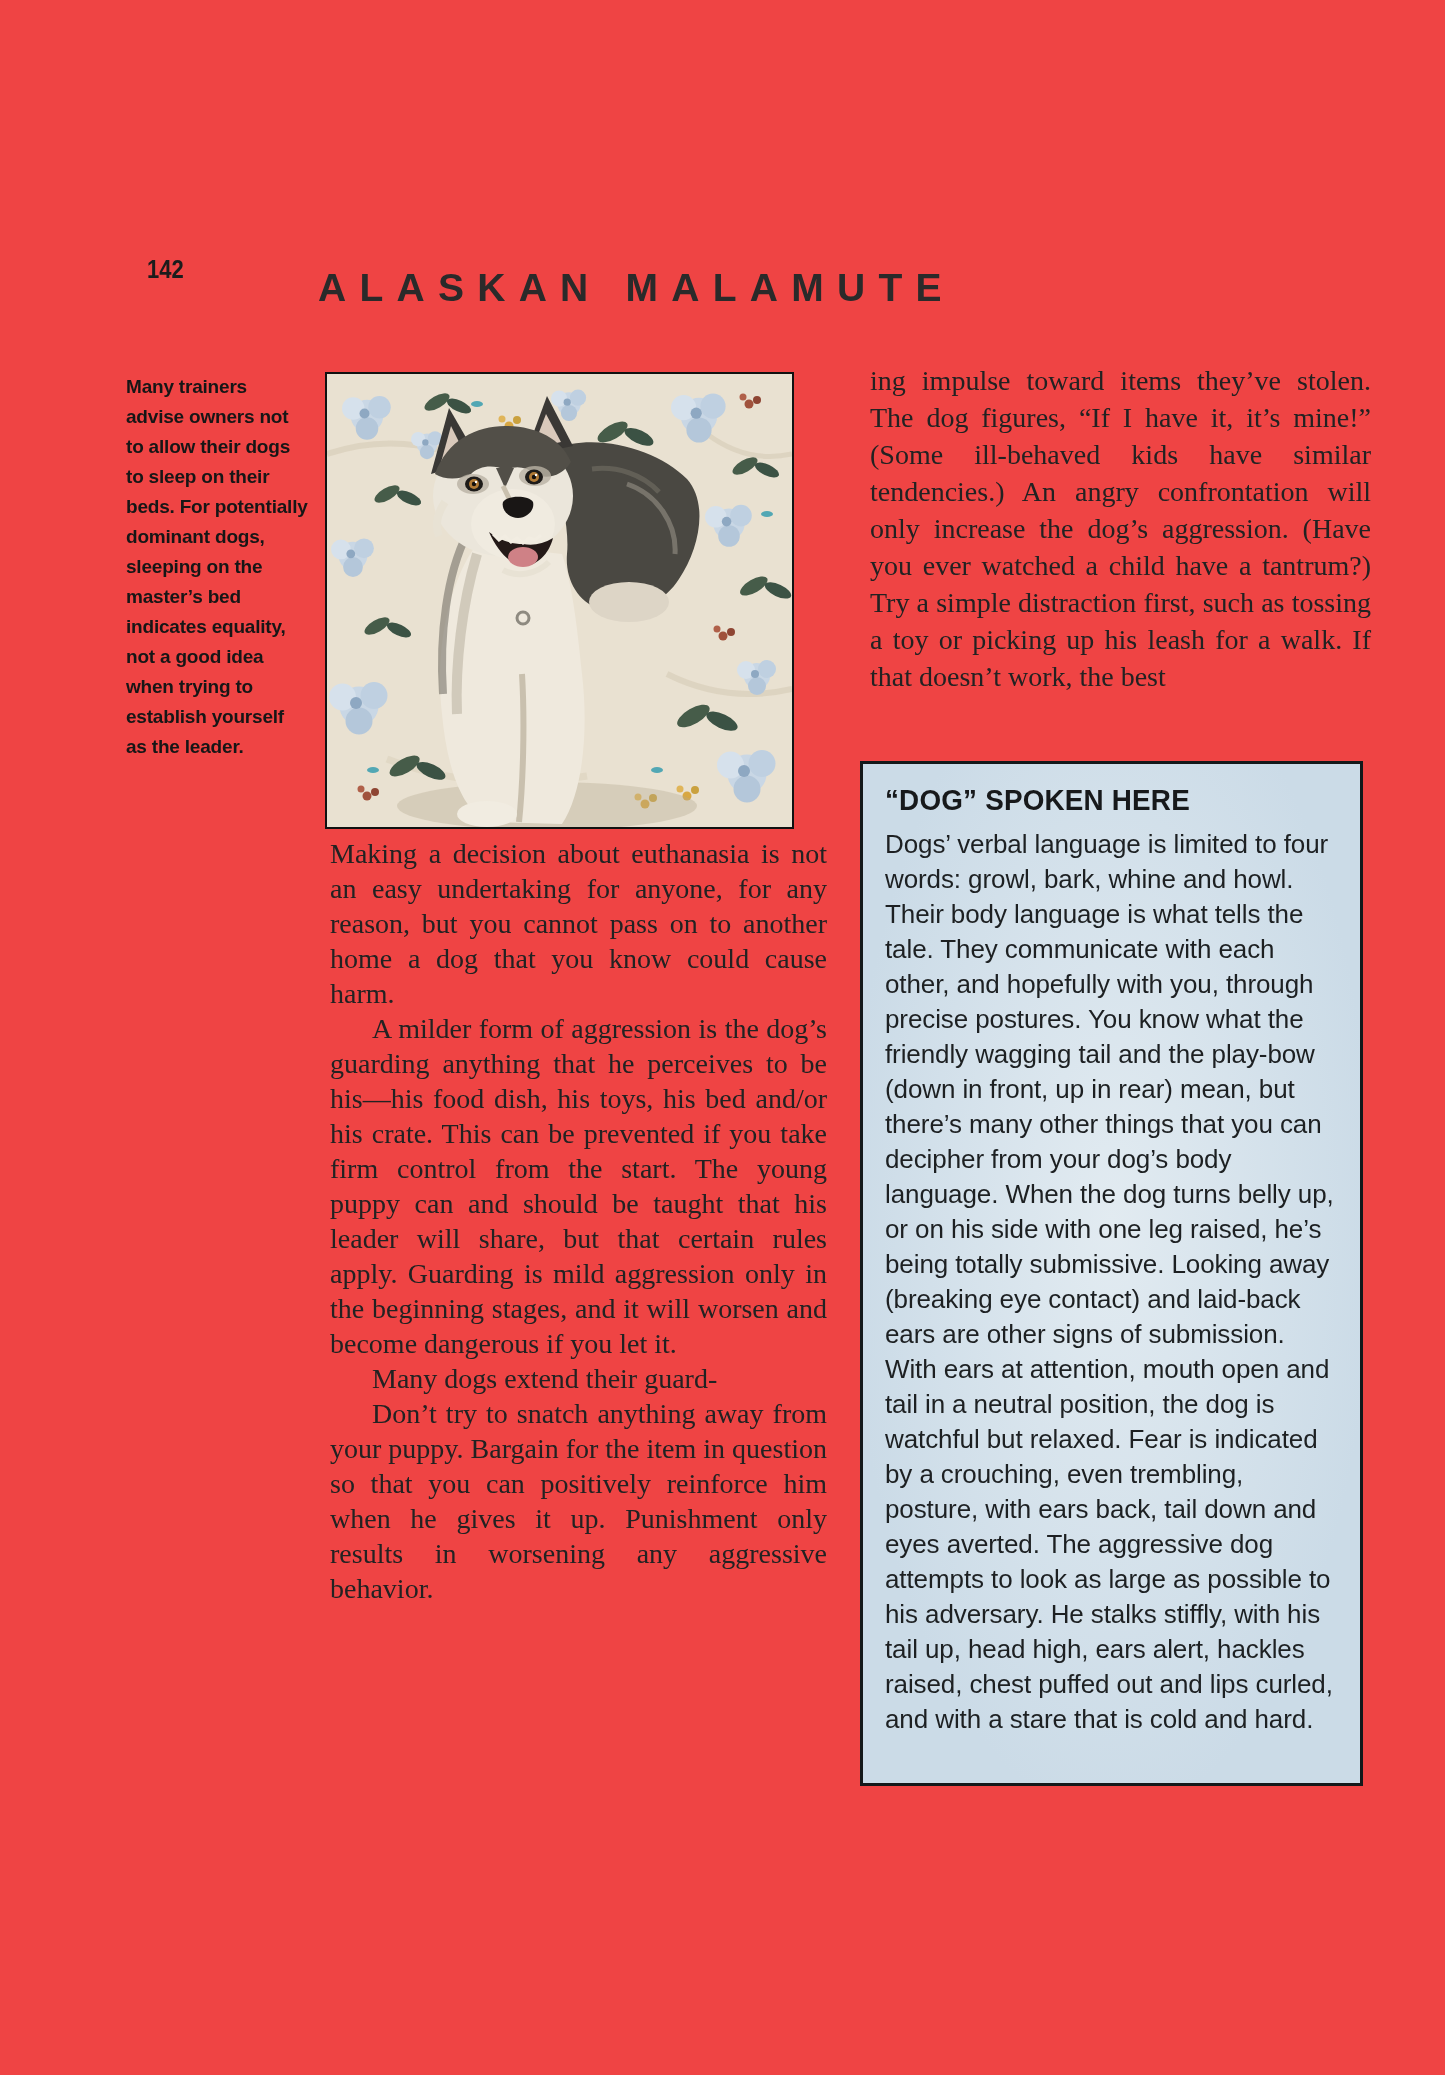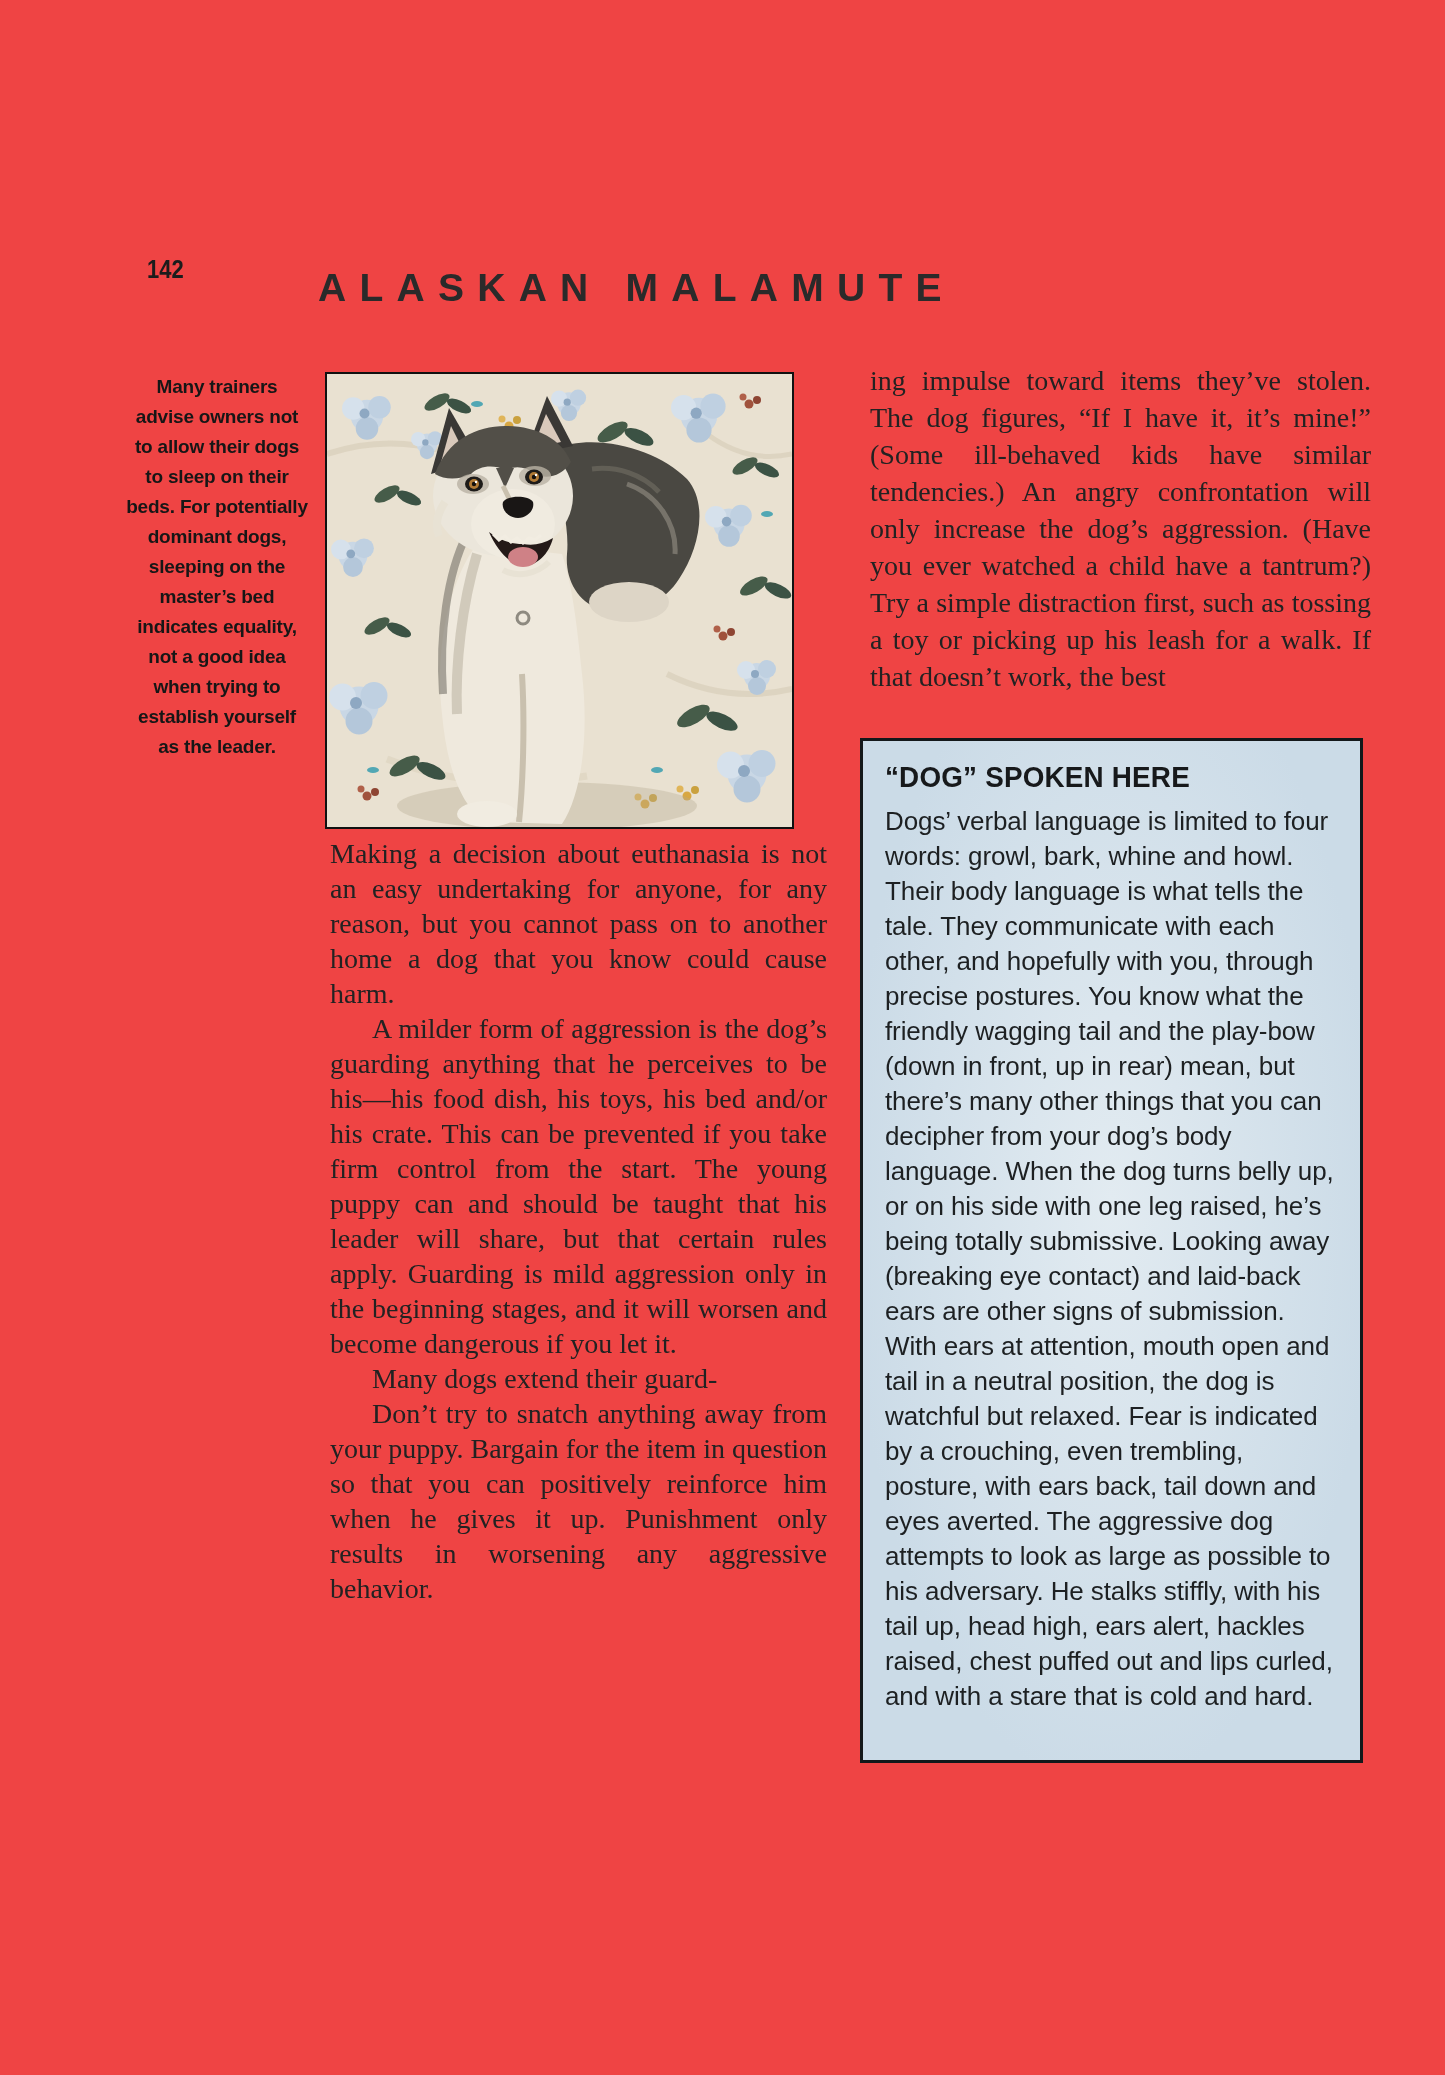--- a/index.html
+++ b/index.html
@@ -17,21 +17,21 @@
     transform:scaleX(.88);transform-origin:left center;
     color:#1c1c1c;
   }
   .book-title{
     position:absolute;left:318px;top:266px;
     font-size:39px;font-weight:700;letter-spacing:.34em;
     color:#2a2a2a;white-space:nowrap;
   }
   .photo-caption{
     position:absolute;left:126px;top:372px;width:182px;
-    text-align:center;
+    text-align:left;
     font-weight:bold;font-size:19px;line-height:30px;
     letter-spacing:-.2px;color:#161616;
   }
   .photo-frame{
     position:absolute;left:325px;top:372px;
     width:465px;height:453px;
     border:2px solid #111111;box-sizing:content-box;
     background:#e9e1d1;
   }
   .photo-frame svg{display:block;}
@@ -45,21 +45,21 @@
     position:absolute;left:870px;top:362px;width:501px;
     line-height:37px;
     font-family:Liberation Serif, serif;
   }
   .left-col{
     position:absolute;left:330px;top:836px;width:497px;
     line-height:35px;
   }
   .left-col p + p{text-indent:42px;}
   .sidebar-box{
-    position:absolute;left:860px;top:738px;
+    position:absolute;left:860px;top:761px;
     width:503px;height:1025px;box-sizing:border-box;
     border:3px solid #14181a;
     background:radial-gradient(ellipse at 50% 45%, #e2ebf1 0%, #cbdbe7 75%);
     padding:20px 22px 0 22px;
   }
   .sidebar-title{
     font-size:29px;font-weight:bold;letter-spacing:.2px;
     color:#17191b;margin:0 0 10px 0;
     transform:scaleX(.96);transform-origin:left center;
   }

